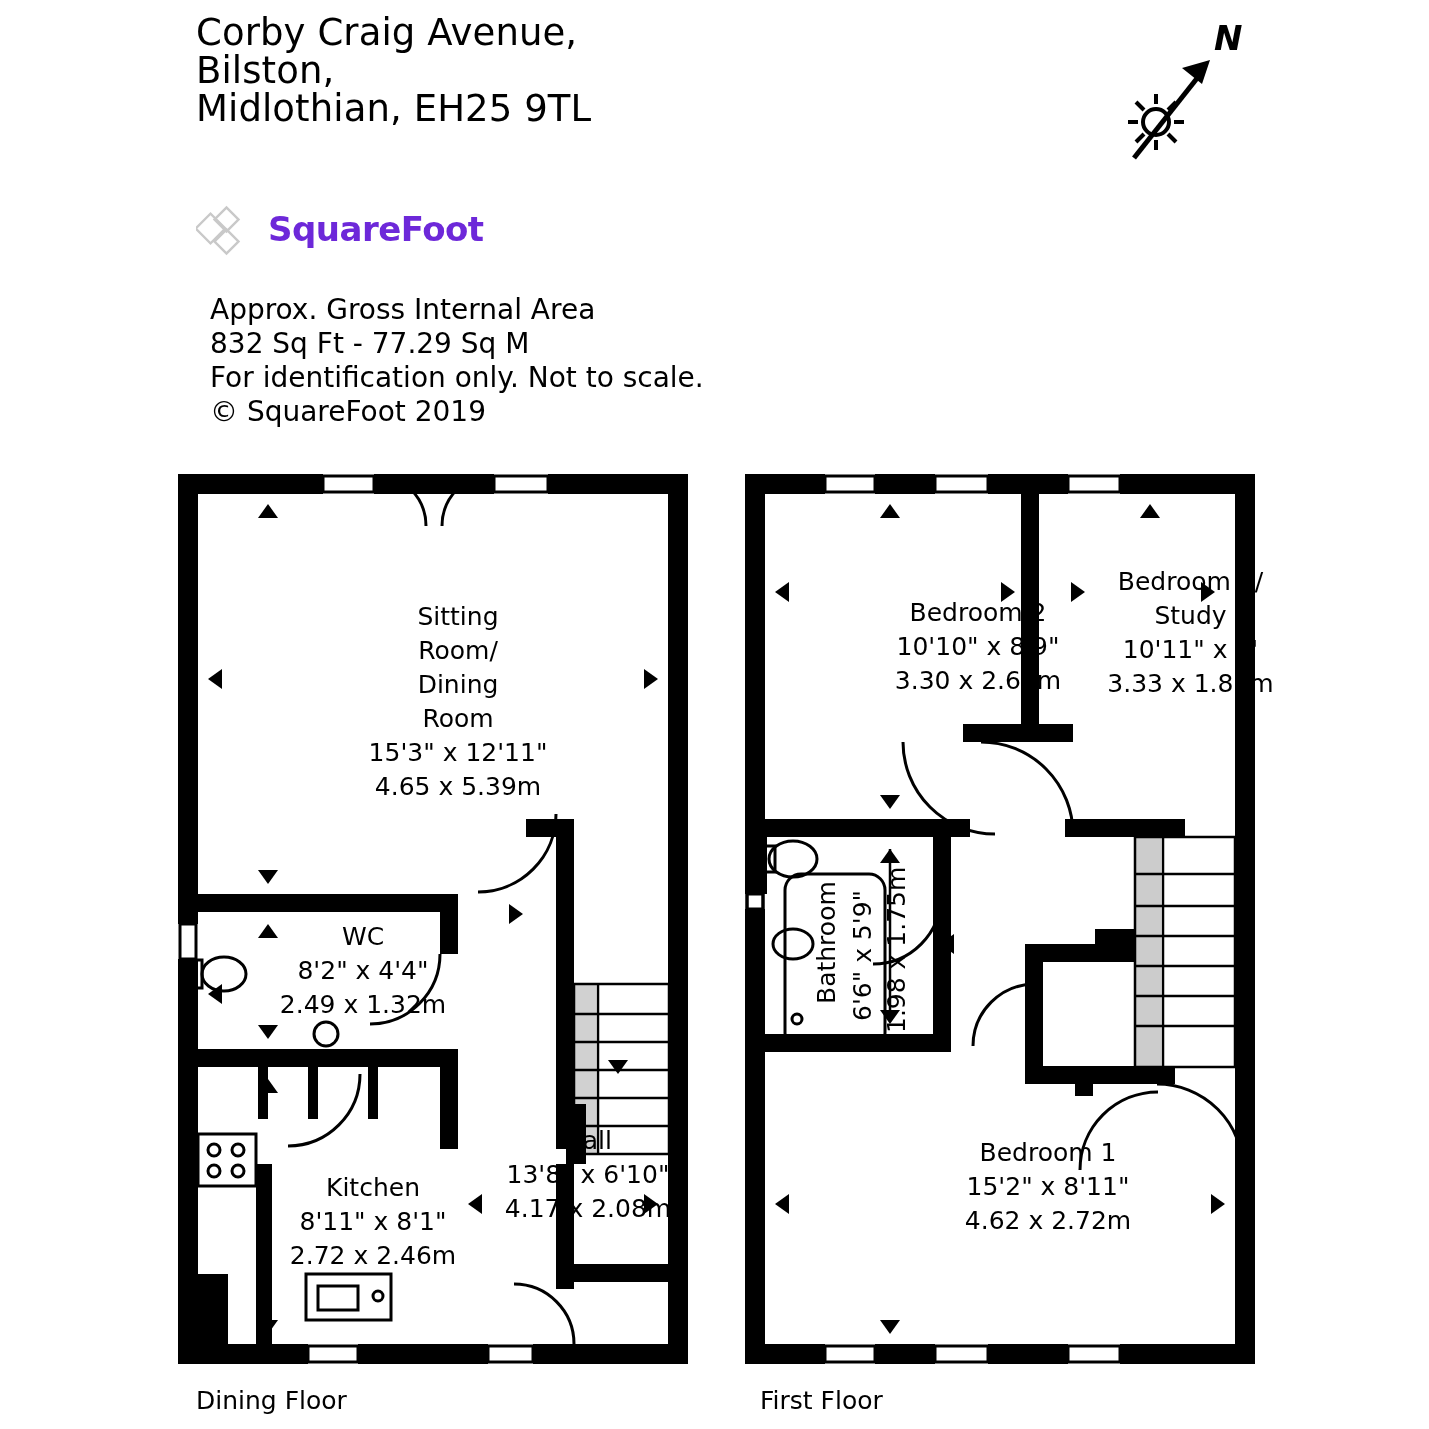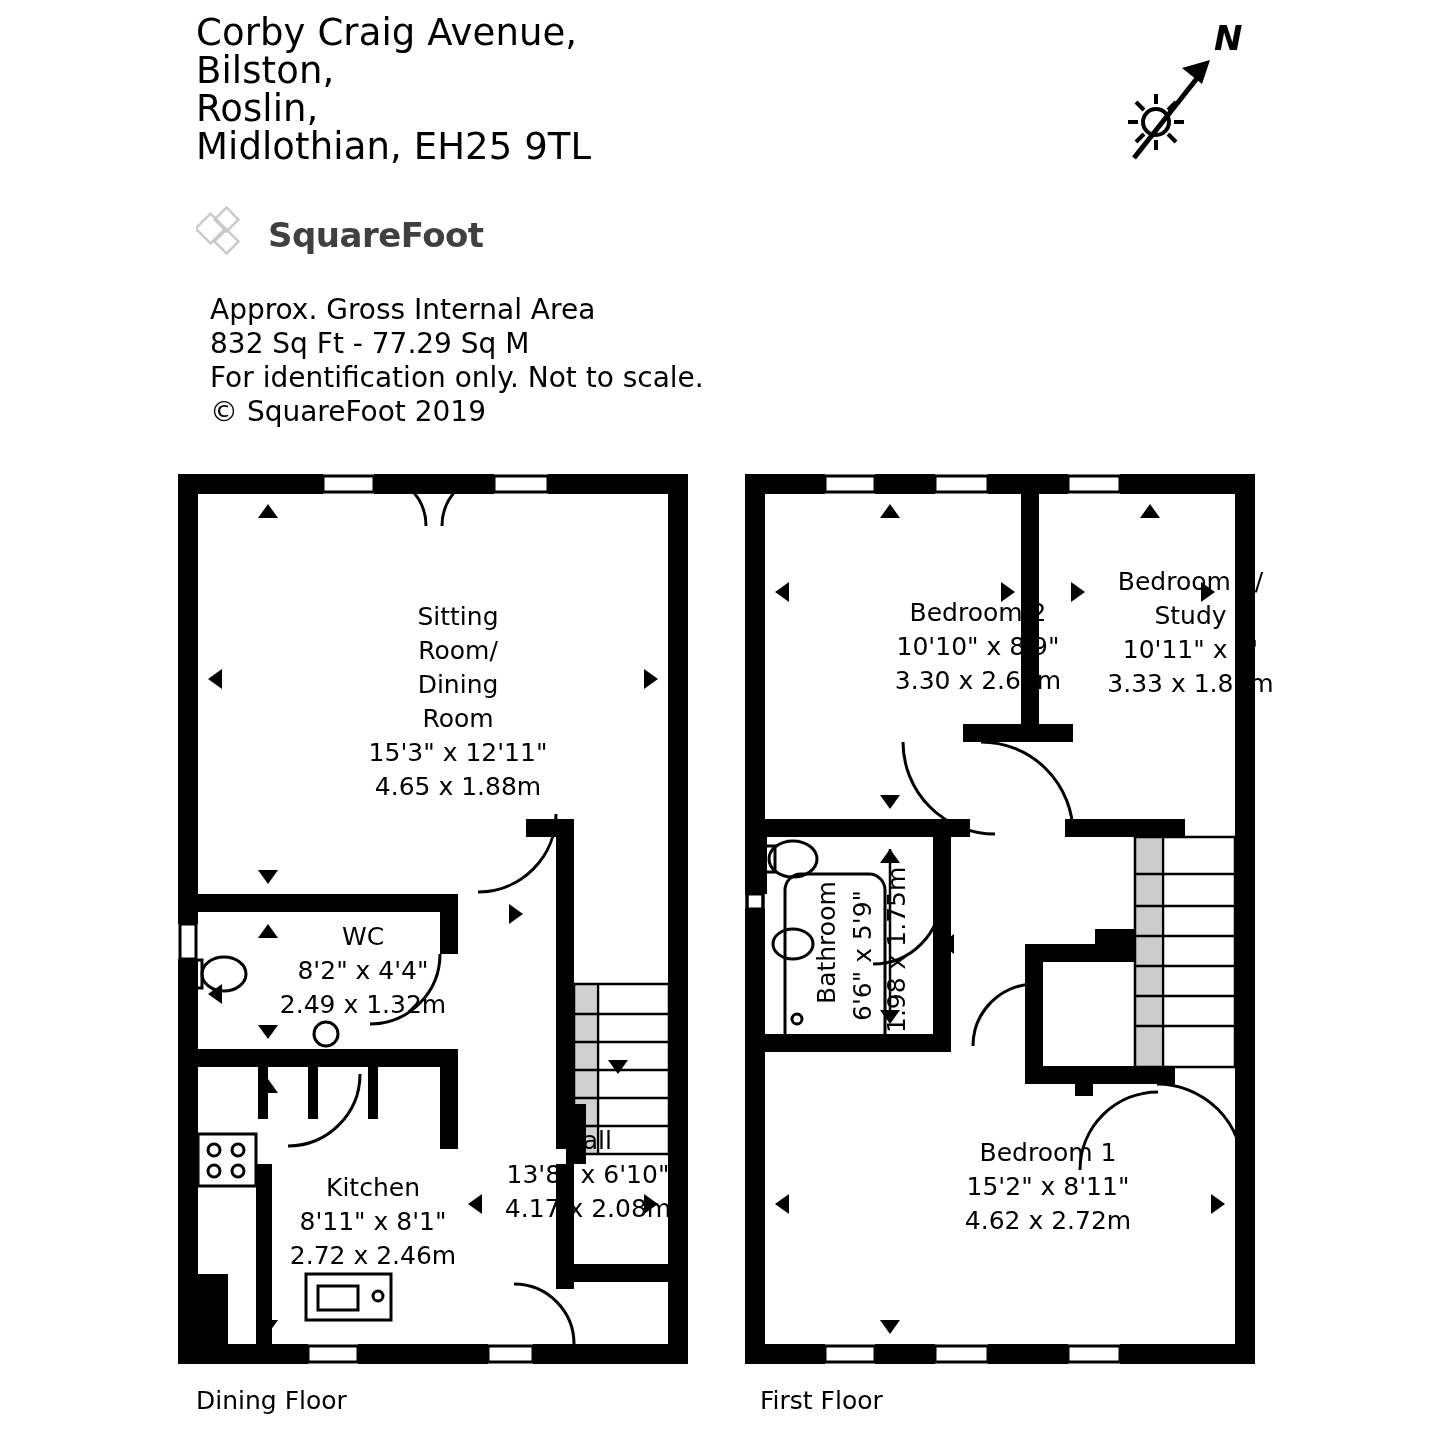--- a/index.html
+++ b/index.html
@@ -44,24 +44,24 @@
   .logo-mark {
     position: absolute;
     left: 0;
     top: 0;
     width: 60px;
     height: 58px;
   }
   .logo-text {
     position: absolute;
     left: 72px;
-    top: 12px;
+    top: 6px;
     font-size: 34px;
     font-weight: bold;
-    color: #404040;
+    color: #6d28d9;
     letter-spacing: -0.5px;
   }
 
   .info-block {
     position: absolute;
     left: 196px;
     top: 293px;
     width: 560px;
   }
   .info-line {
@@ -111,21 +111,20 @@
   }
 </style>
 </head>
 <body>
 
 <div class="page">
 
   <div class="title-block">
     <div class="title-line">Corby Craig Avenue,</div>
     <div class="title-line">Bilston,</div>
-    <div class="title-line">Roslin,</div>
     <div class="title-line">Midlothian, EH25 9TL</div>
   </div>
 
   <div class="logo-block">
     <svg class="logo-mark" viewBox="0 0 60 58">
       <g fill="none" stroke="#c9c9c9" stroke-width="2.4">
         <rect x="4" y="15" width="21" height="21" transform="rotate(45 14.5 25.5)"></rect>
         <rect x="22" y="8" width="17" height="17" transform="rotate(45 30.5 16.5)"></rect>
         <rect x="22" y="30" width="17" height="17" transform="rotate(45 30.5 38.5)"></rect>
       </g>
@@ -282,21 +281,21 @@
   </div>
 
   <div class="floor-label" id="ground-floor-label">Dining Floor</div>
 
   <div class="room-label" style="left:320px; top:600px; width:220px;">
     <span class="nm">Sitting</span>
     <span class="nm">Room/</span>
     <span class="nm">Dining</span>
     <span class="nm">Room</span>
     <span class="dim">15'3" x 12'11"</span>
-    <span class="dim">4.65 x 1.88m</span>
+    <span class="dim">4.65 x 5.39m</span>
   </div>
 
   <div class="room-label" style="left:225px; top:920px; width:220px;">
     <span class="nm">WC</span>
     <span class="dim">8'2" x 4'4"</span>
     <span class="dim">2.49 x 1.32m</span>
   </div>
 
   <div class="room-label" style="left:235px; top:1171px; width:220px;">
     <span class="nm">Kitchen</span>

